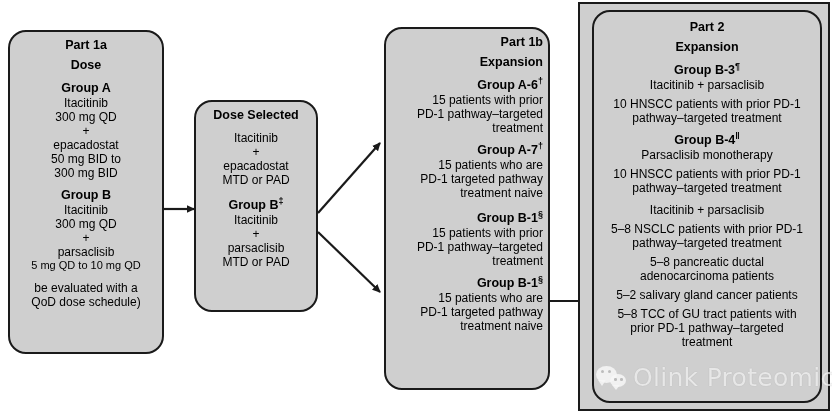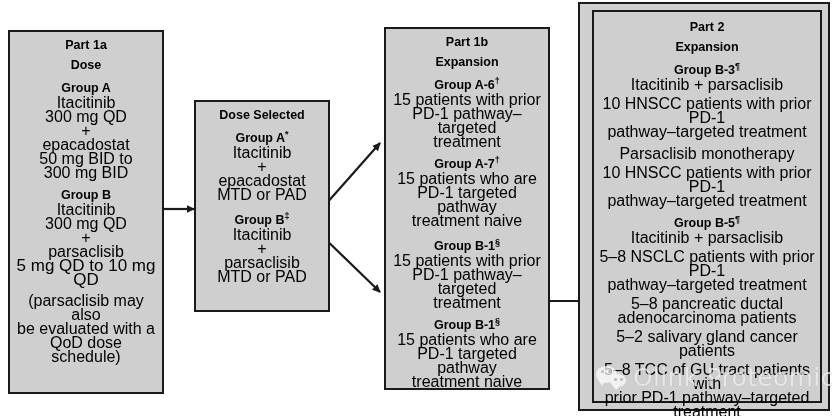--- a/index.html
+++ b/index.html
@@ -24,28 +24,28 @@
   .outerframe{
     position:absolute;
     border:2px solid #1a1a1a;
     background:#cfcfcf;
     box-sizing:border-box;
   }
 
   
   .hdr{font-weight:bold;font-size:12.5px;line-height:15px;}
   .grp{font-weight:bold;font-size:12.5px;line-height:15px;}
-  .txt{font-size:16px;line-height:14px;}
-  .txt-sm{font-size:17px;line-height:13.6px;}
+  .txt{font-size:12px;line-height:14px;}
+  .txt-sm{font-size:11px;line-height:13.6px;}
   .gap4{height:5px;}
   .gap7{height:8px;}
   .gap10{height:11px;}
   sup{font-size:9px;line-height:0;vertical-align:super;}
 
-  .pad{padding:6px 5px 4px 5px;}
+  .pad{padding:6px 5px 4px 5px;border-radius:18px;}
   svg.conn{position:absolute;left:0;top:0;width:832px;height:416px;overflow:visible;pointer-events:none;}
 
   
   .watermark{
     position:absolute;
     left:596px;top:358px;
     width:236px;height:40px;
     display:flex;align-items:center;
     pointer-events:none;
     opacity:.82;
@@ -91,66 +91,62 @@
 
     <line x1="163" y1="209" x2="194" y2="209" stroke="#1a1a1a" stroke-width="2.2" marker-end="url(#ah)"></line>
 
     <line x1="318" y1="213" x2="380" y2="143" stroke="#1a1a1a" stroke-width="2.2" marker-end="url(#ah)"></line>
 
     <line x1="318" y1="232" x2="380" y2="292" stroke="#1a1a1a" stroke-width="2.2" marker-end="url(#ah)"></line>
 
     <line x1="550" y1="301" x2="592" y2="301" stroke="#1a1a1a" stroke-width="2.2" marker-end="url(#ah)"></line>
   </svg>
 
-  <div class="box pad" style="left:8px;top:30px;width:156px;height:364px;">
+  <div class="box pad" style="left:8px;top:30px;width:156px;height:324px;">
     <div class="hdr">Part 1a</div>
     <div class="gap4"></div>
     <div class="hdr">Dose</div>
     <div class="gap7"></div>
     <div class="grp">Group A</div>
     <div class="txt">Itacitinib</div>
     <div class="txt">300 mg QD</div>
     <div class="txt">+</div>
     <div class="txt">epacadostat</div>
     <div class="txt">50 mg BID to</div>
     <div class="txt">300 mg BID</div>
     <div class="gap7"></div>
     <div class="grp">Group B</div>
     <div class="txt">Itacitinib</div>
     <div class="txt">300 mg QD</div>
     <div class="txt">+</div>
     <div class="txt">parsaclisib</div>
     <div class="txt-sm">5 mg QD to 10 mg QD</div>
     <div class="gap7"></div>
-    <div class="txt">(parsaclisib may also</div>
     <div class="txt">be evaluated with a</div>
     <div class="txt">QoD dose schedule)</div>
   </div>
 
-  <div class="box pad" style="left:194px;top:100px;width:136px;height:212px;">
+  <div class="box pad" style="left:194px;top:100px;width:124px;height:212px;">
     <div class="hdr">Dose Selected</div>
     <div class="gap7"></div>
-    <div class="grp">
-      <span>Group A</span><sup>*</sup>
-    </div>
     <div class="txt">Itacitinib</div>
     <div class="txt">+</div>
     <div class="txt">epacadostat</div>
     <div class="txt">MTD or PAD</div>
     <div class="gap10"></div>
     <div class="grp">
       <span>Group B</span><sup>‡</sup>
     </div>
     <div class="txt">Itacitinib</div>
     <div class="txt">+</div>
     <div class="txt">parsaclisib</div>
     <div class="txt">MTD or PAD</div>
   </div>
 
-  <div class="box pad" style="left:384px;top:27px;width:166px;height:363px;">
+  <div class="box pad" style="left:384px;top:27px;width:166px;height:363px;text-align:right;">
     <div class="hdr">Part 1b</div>
     <div class="gap4"></div>
     <div class="hdr">Expansion</div>
     <div class="gap7"></div>
 
     <div>
       <div class="grp">
         <span>Group A-6</span><sup>†</sup>
       </div>
       <div class="txt">15 patients with prior</div>
@@ -201,31 +197,31 @@
         <span>Group B-3</span><sup>¶</sup>
       </div>
       <div class="txt">Itacitinib + parsaclisib</div>
       <div class="gap4"></div>
       <div class="txt">10 HNSCC patients with prior PD-1</div>
       <div class="txt">pathway–targeted treatment</div>
     </div>
     <div class="gap7"></div>
 
     <div>
+      <div class="grp">
+        <span>Group B-4</span><sup>‖</sup>
+      </div>
       <div class="txt">Parsaclisib monotherapy</div>
       <div class="gap4"></div>
       <div class="txt">10 HNSCC patients with prior PD-1</div>
       <div class="txt">pathway–targeted treatment</div>
     </div>
     <div class="gap7"></div>
 
     <div>
-      <div class="grp">
-        <span>Group B-5</span><sup>¶</sup>
-      </div>
       <div class="txt">Itacitinib + parsaclisib</div>
       <div class="gap4"></div>
       <div class="txt">5–8 NSCLC patients with prior PD-1</div>
       <div class="txt">pathway–targeted treatment</div>
       <div class="gap4"></div>
       <div class="txt">5–8 pancreatic ductal</div>
       <div class="txt">adenocarcinoma patients</div>
       <div class="gap4"></div>
       <div class="txt">5–2 salivary gland cancer patients</div>
       <div class="gap4"></div>

